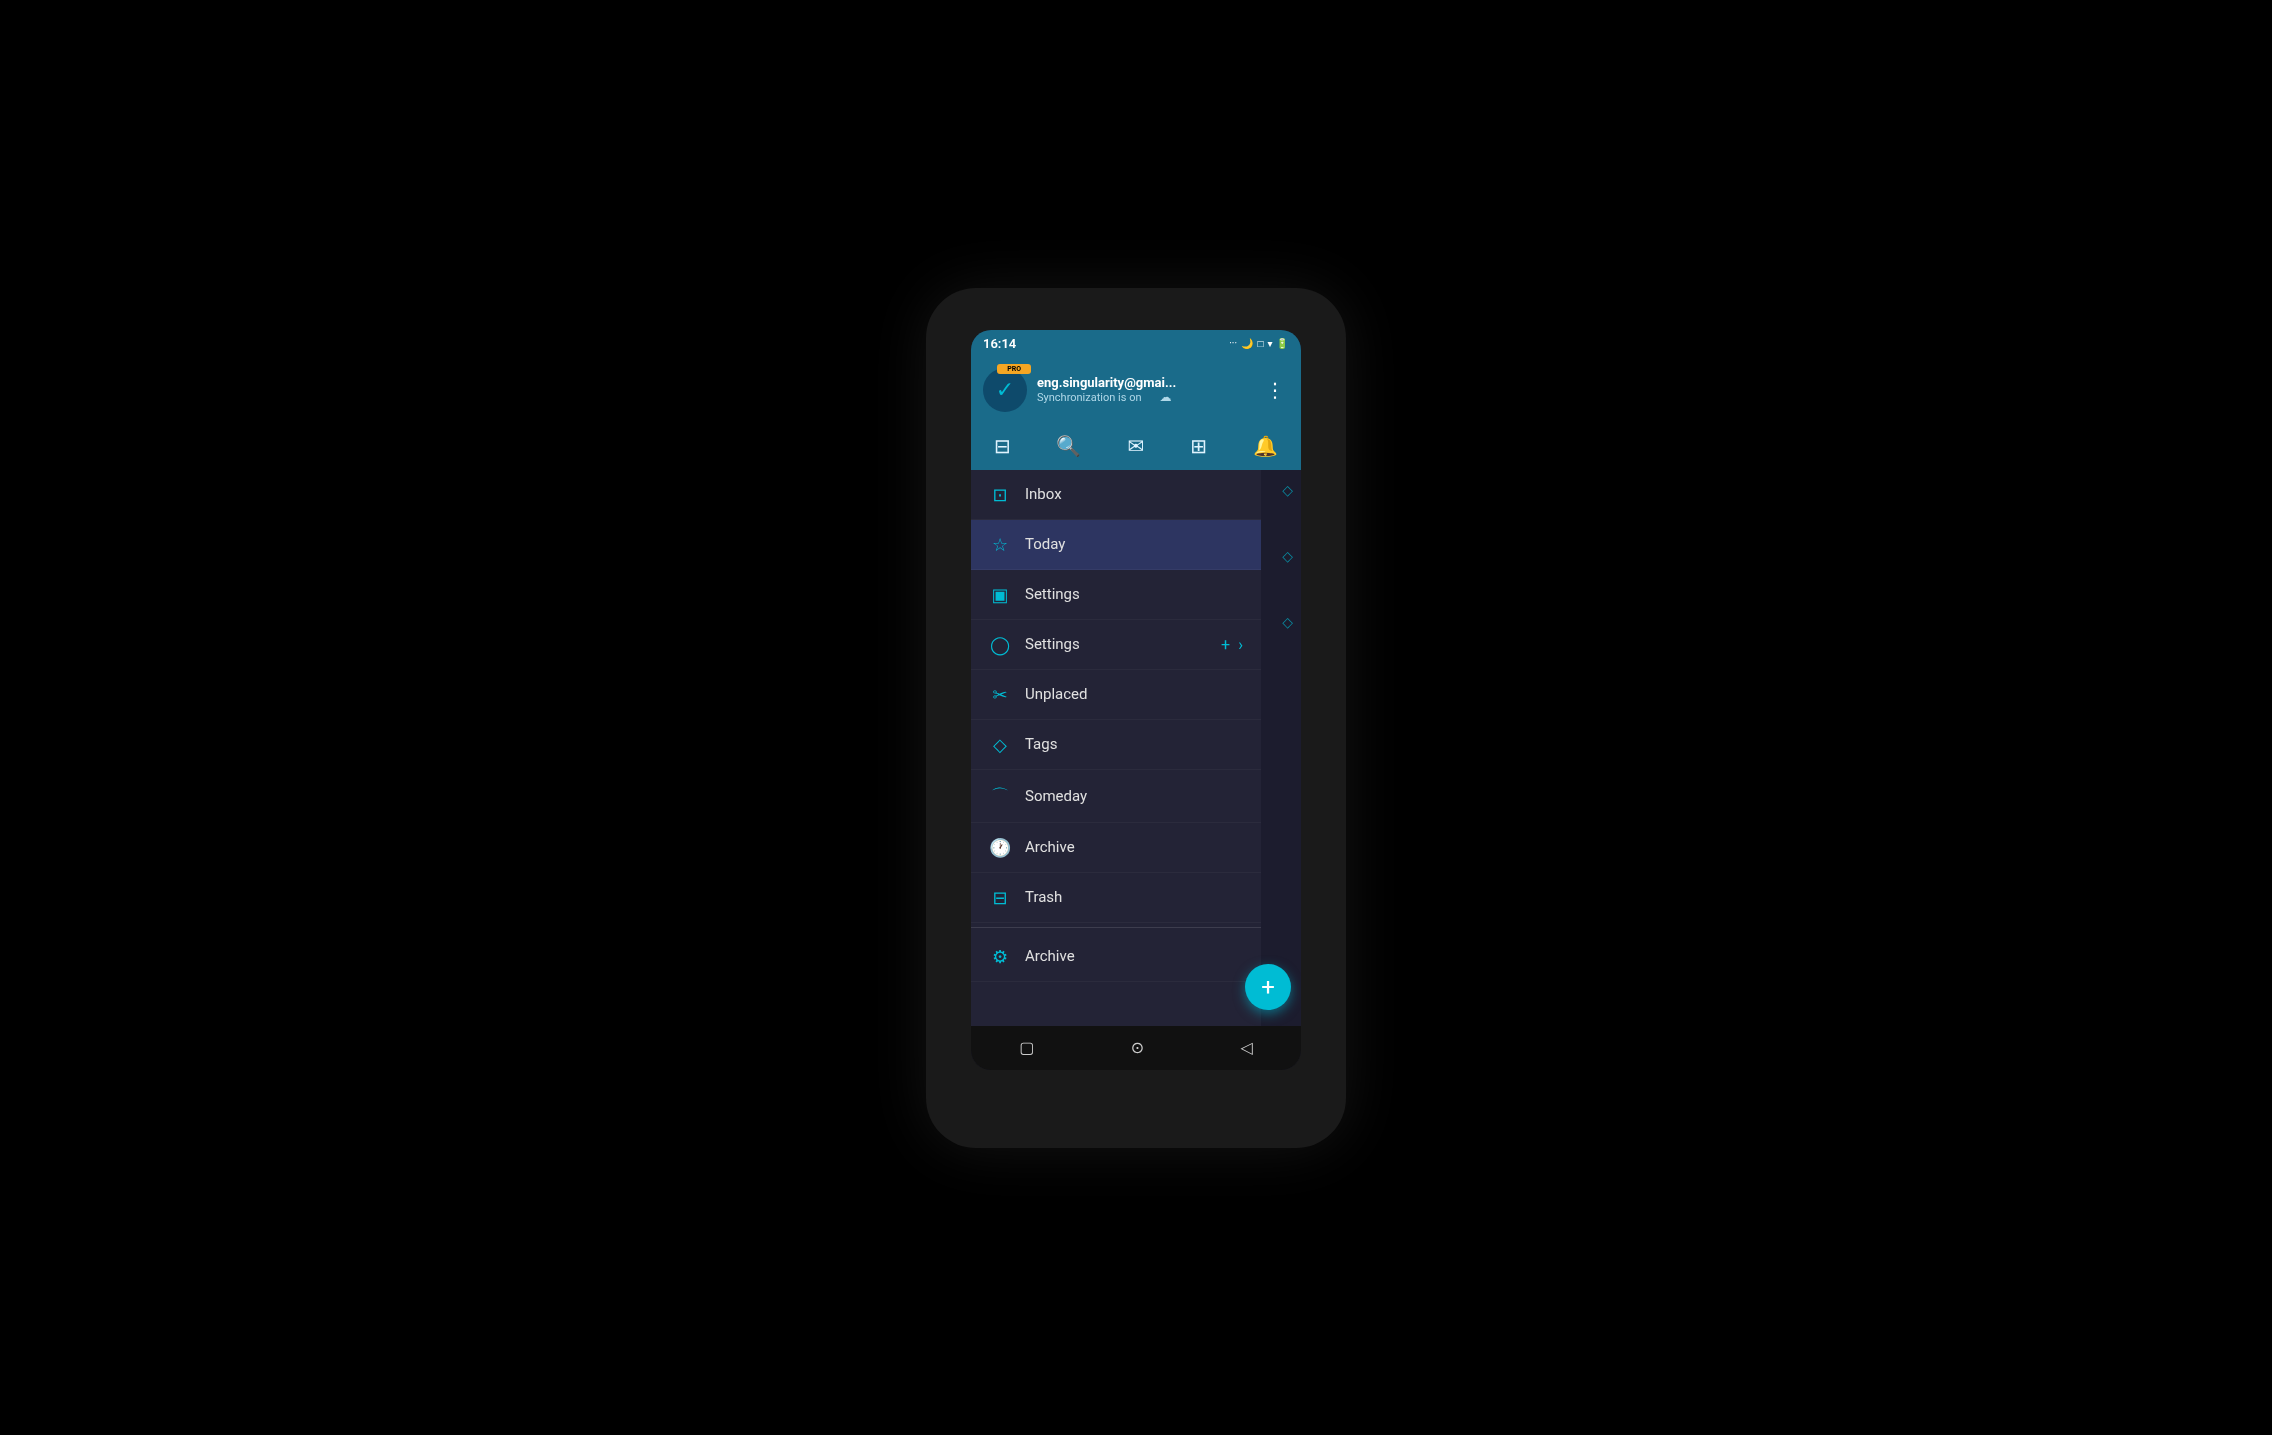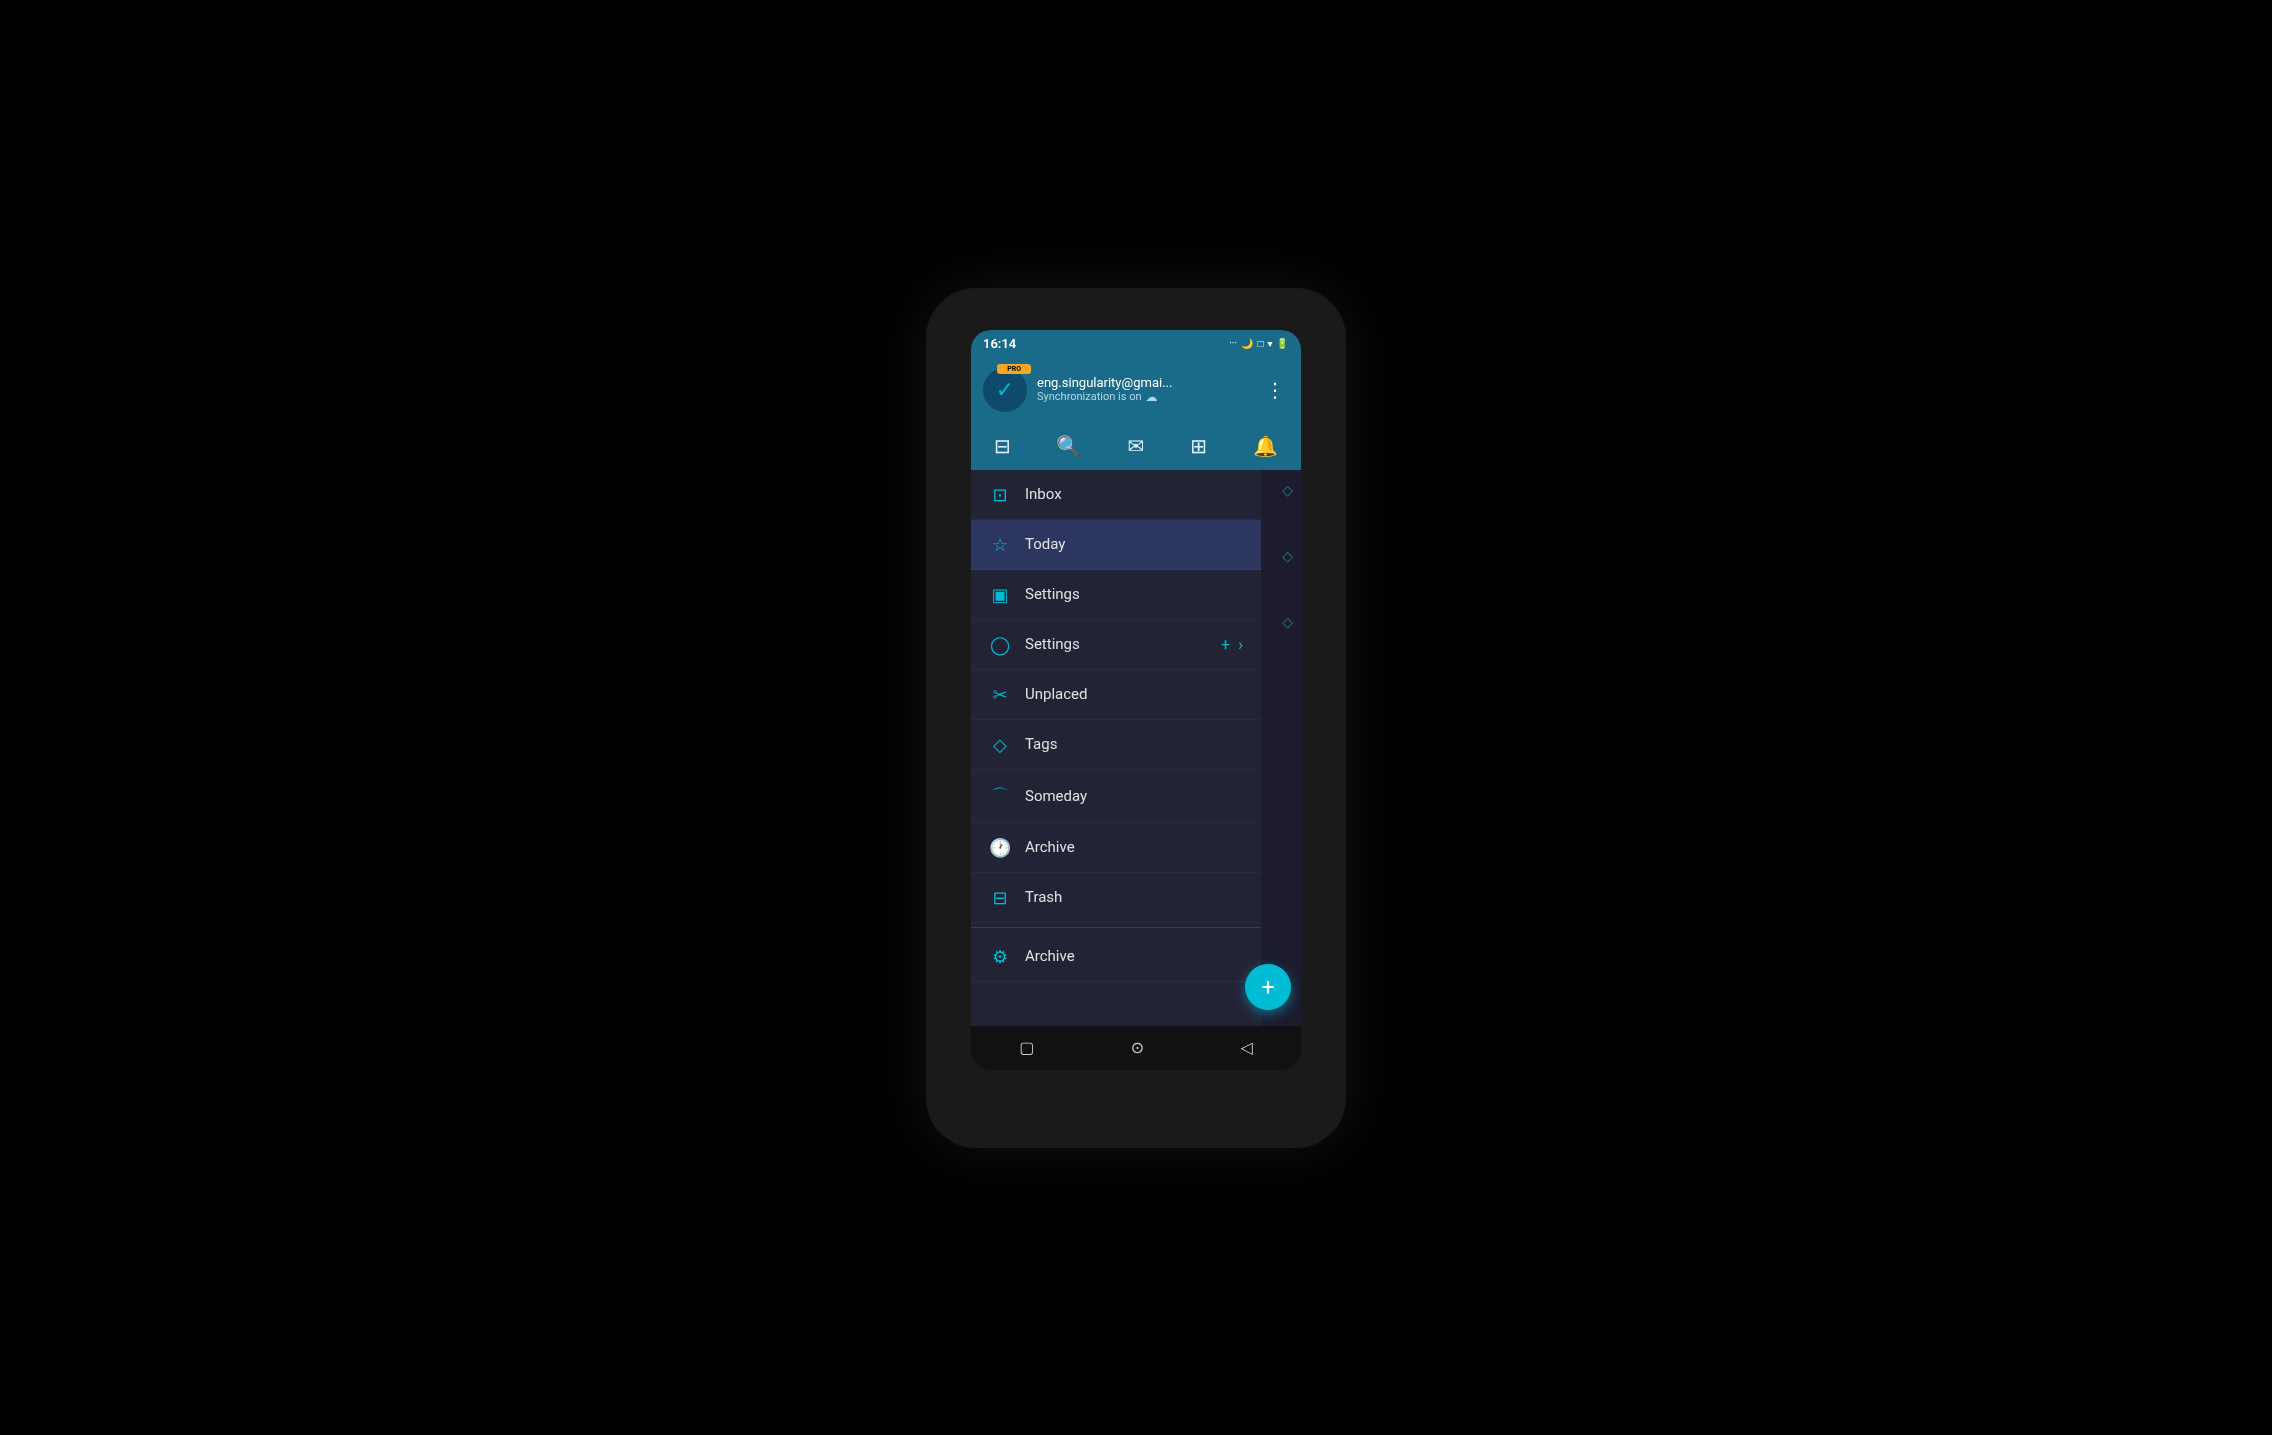--- a/index.html
+++ b/index.html
@@ -100,25 +100,26 @@
       padding: 1px 10px;
       border-radius: 3px;
     }
     .header-info {
       display: flex;
       flex-direction: column;
     }
     .header-email {
       color: #fff;
       font-size: 13px;
-      font-weight: 400;
+      font-weight: 700;
     }
     .header-sync {
       display: flex;
-      gap: 4px;
+      align-items: center;
+      gap: 18px;
       color: #b0d8e8;
       font-size: 11px;
     }
     .sync-cloud {
       font-size: 12px;
     }
     .header-more {
       color: #fff;
       font-size: 20px;
       cursor: pointer;

